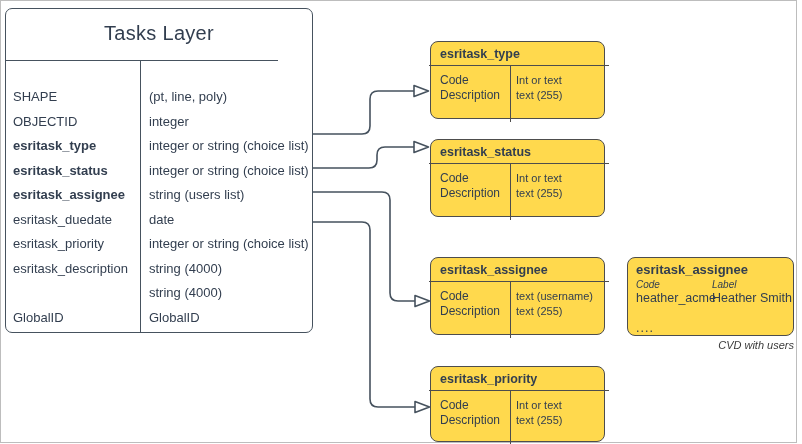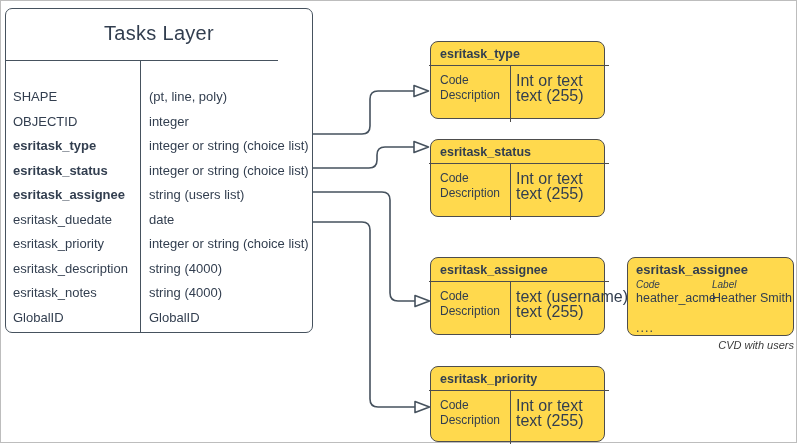--- a/index.html
+++ b/index.html
@@ -28,21 +28,21 @@
   .dbox{position:absolute;left:430px;width:175px;height:78px;background:#FFD94D;
     border:1.6px solid #4D4D4D;border-radius:8px;box-sizing:border-box;}
   .d1{top:41px;}
   .d2{top:139px;}
   .d3{top:257px;}
   .d4{top:366px;height:76px;}
   .dtitle{position:absolute;left:9px;top:5px;font-size:12.5px;font-weight:bold;}
   .dhdiv{position:absolute;left:-2px;right:-5px;top:23px;height:1.3px;background:#4D4D4D;}
   .dvdiv{position:absolute;left:79px;top:23px;bottom:-4px;width:1.3px;background:#4D4D4D;}
   .dlcol{position:absolute;left:9px;top:31px;font-size:12px;line-height:15px;}
-  .drcol{position:absolute;left:85px;top:31px;font-size:16px;line-height:15px;white-space:nowrap;}
+  .drcol{position:absolute;left:85px;top:31px;font-size:11px;line-height:15px;white-space:nowrap;}
 
   
   .cvd{position:absolute;left:627px;top:257px;width:167px;height:79px;background:#FFD94D;
     border:1.6px solid #4D4D4D;border-radius:8px;box-sizing:border-box;}
   .cvd .ctitle{position:absolute;left:8px;top:4px;font-size:13px;font-weight:bold;}
   .cvd .chead{position:absolute;left:8px;top:21px;width:150px;font-size:10px;font-style:italic;
     display:grid;grid-template-columns:76px auto;}
   .cvd .crows{position:absolute;left:8px;top:33px;width:155px;font-size:12.5px;line-height:15.5px;}
   .cvd .crow{display:grid;grid-template-columns:76px auto;white-space:nowrap;}
   .cvd .cmore{position:absolute;left:8px;top:63px;font-size:12.5px;letter-spacing:1px;}
@@ -100,21 +100,20 @@
         </div>
       <div class="erow">
           <span class="fname">esritask_priority</span>
           <span class="ftype">integer or string (choice list)</span>
         </div>
       <div class="erow">
           <span class="fname">esritask_description</span>
           <span class="ftype">string (4000)</span>
         </div>
       <div class="erow">
-          <span class="fname">esritask_notes</span>
           <span class="ftype">string (4000)</span>
         </div>
       <div class="erow">
           <span class="fname">GlobalID</span>
           <span class="ftype">GlobalID</span>
         </div>
     </div>
   </div>
 
   <div class="dbox d1">

